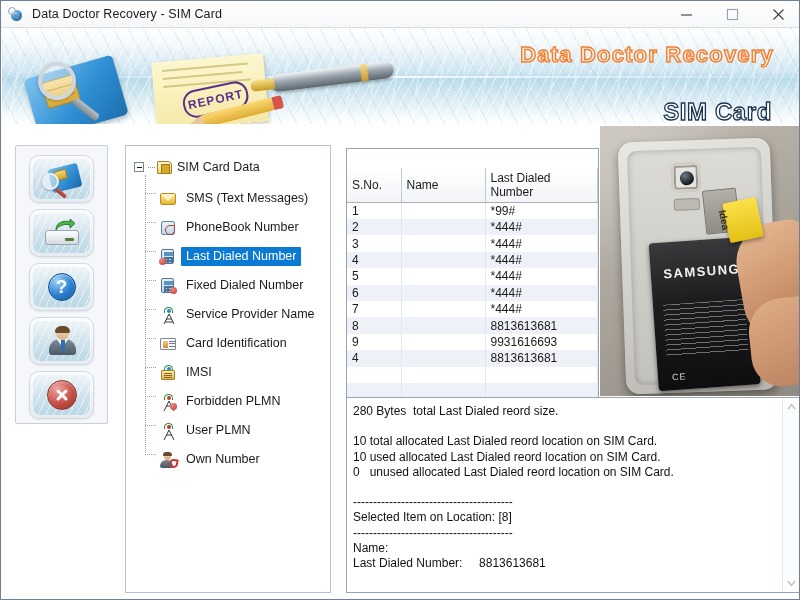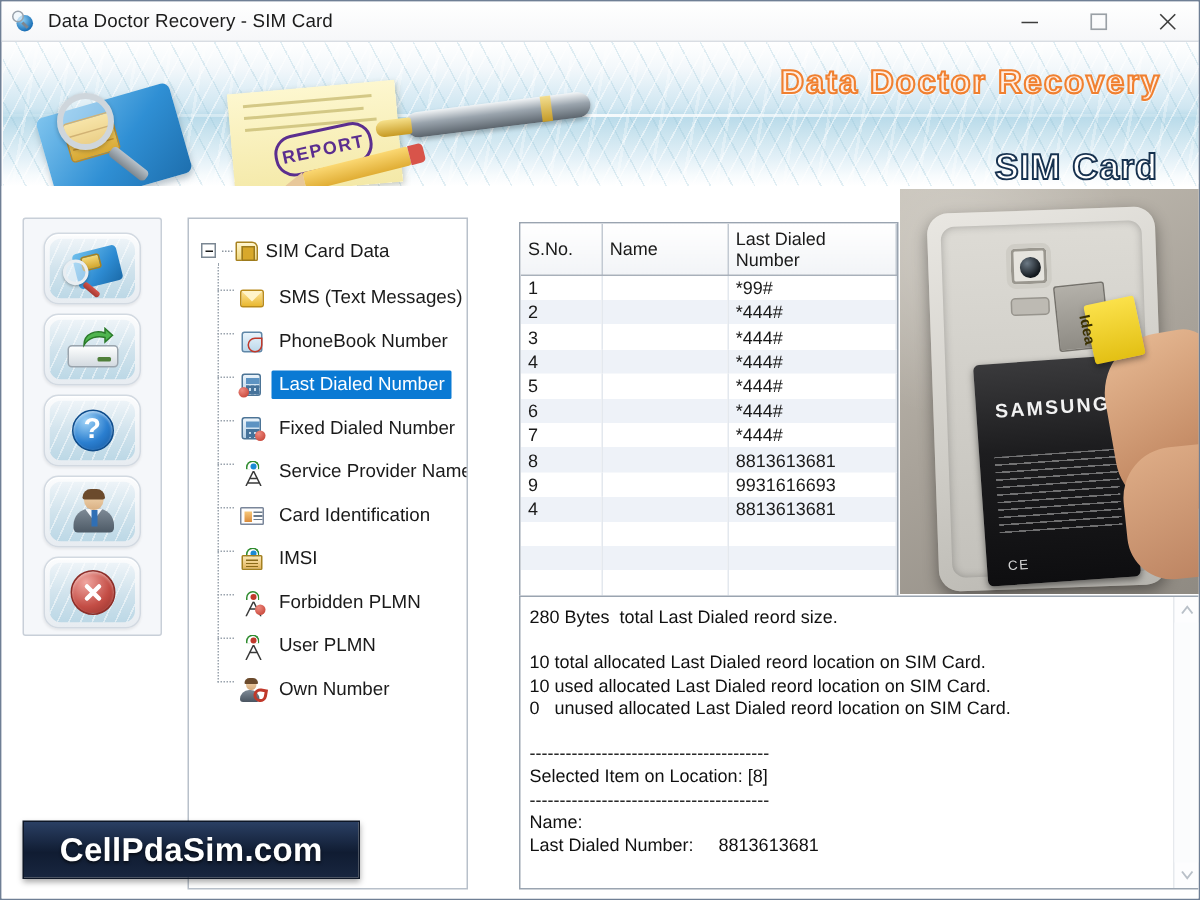--- a/index.html
+++ b/index.html
@@ -289,21 +289,21 @@
     width: 30px; height: 30px; border-radius: 50%;
     background: radial-gradient(circle at 33% 26%, #f0a6a0, #c34d45 58%, #8f2f2a);
     border: 1px solid #8b2e29;
     display: flex; align-items: center; justify-content: center;
     box-shadow: inset 0 1px 2px rgba(255,255,255,.45);
   }
 
   
   .tree-panel {
     position: absolute; left: 124px; top: 21px;
-    width: 187px; height: 448px;
+    width: 206px; height: 448px;
     background: #ffffff;
     border: 1px solid #b8c0ca;
     padding: 9px 0 0 8px;
     overflow: hidden;
   }
   .tree-root {
     display: flex; align-items: center; height: 24px;
     font-size: 12.5px; color: #1a1a1a;
   }
   .expander {
@@ -449,21 +449,21 @@
   }
 
   
   .table-wrap {
     position: absolute; left: 345px; top: 24px;
     width: 253px; height: 265px;
     background: #ffffff;
     border: 1px solid #9aa4b0;
     overflow: hidden;
   }
-  table.grid { width: 100%; border-collapse: collapse; table-layout: fixed; }
+  table.grid { width: 100%; border-collapse: collapse; table-layout: fixed; margin-top: 19px; }
   table.grid th {
     background: linear-gradient(#ffffff, #f2f4f7);
     border-right: 1px solid #c2c9d2;
     border-bottom: 1px solid #a8b0ba;
     font-size: 12px; font-weight: normal; color: #1a1a1a;
     text-align: left; padding: 3px 5px; height: 20px;
   }
   table.grid td {
     font-size: 12px; color: #1a1a1a;
     padding: 1px 5px; height: 16.4px;
@@ -949,18 +949,15 @@
         </div>
         <div class="thumb-track"></div>
         <div class="arw">
           <svg width="9" height="7" viewBox="0 0 9 7">
               <path d="M1,1 L4.5,5.5 L8,1" stroke="#b9c0c8" stroke-width="1.3" fill="none"></path>
             </svg>
         </div>
       </div>
     </div>
 
-    <div class="watermark">
-      <span>CellPdaSim.com</span>
-    </div>
 
   </div>
 </div>
 
 </body></html>

